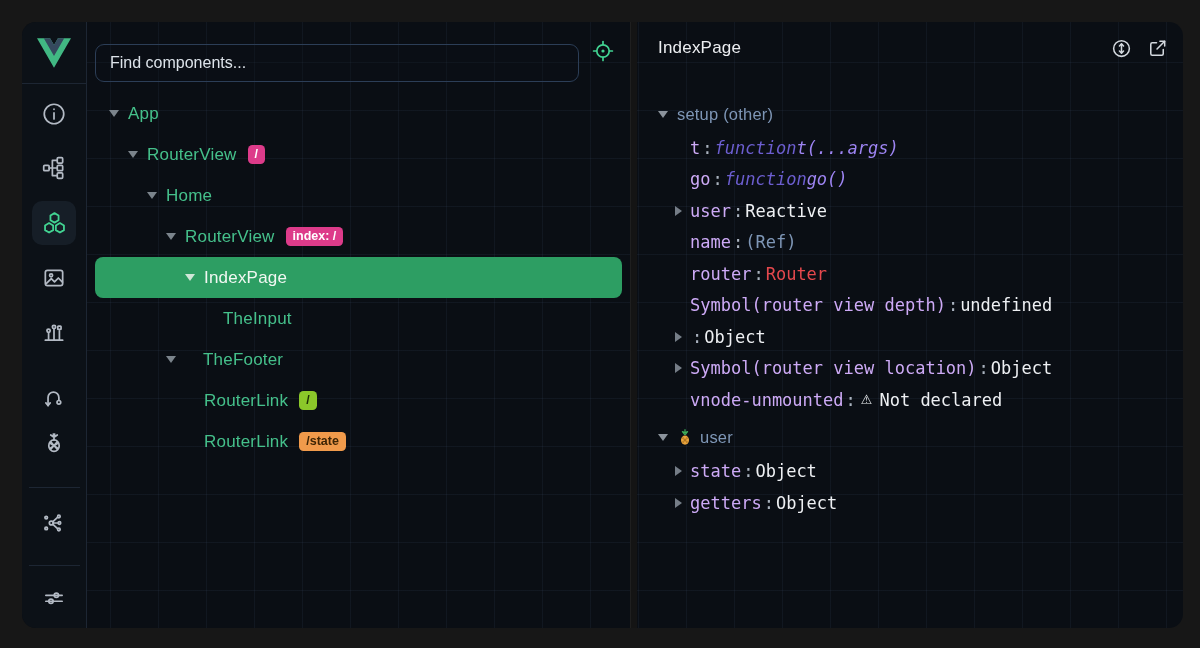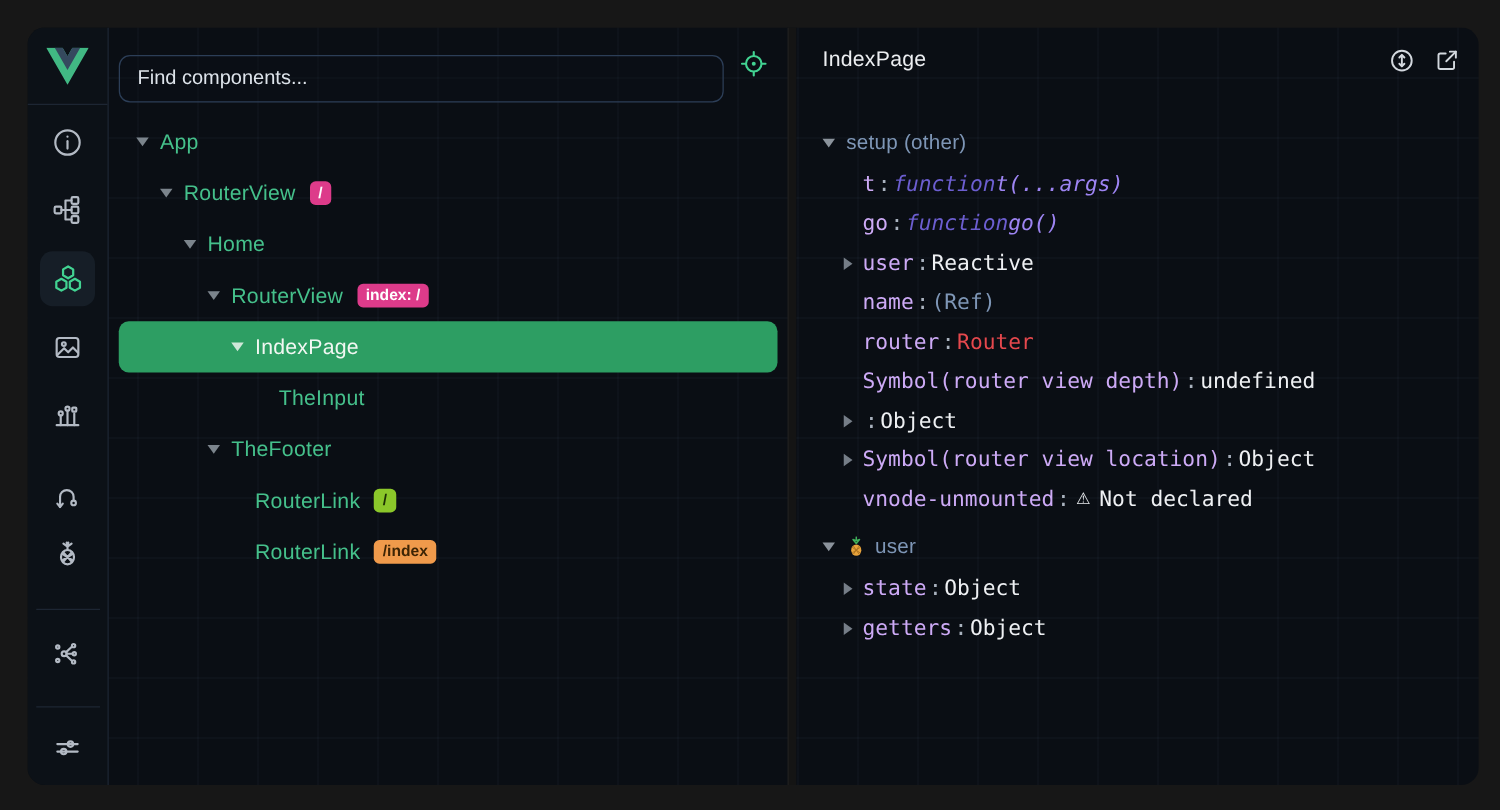--- a/index.html
+++ b/index.html
@@ -223,35 +223,35 @@
         <div class="trow selected" style="padding-left: 88px;">
           <span class="tri-slot">
             <span class="tri-d"></span>
           </span>
           <span class="tlabel">IndexPage</span>
         </div>
         <div class="trow" style="padding-left: 107px;">
           <span class="tri-slot"></span>
           <span class="tlabel">TheInput</span>
         </div>
-        <div class="trow" style="padding-left: 69px;">
+        <div class="trow" style="padding-left: 69px; gap: 18px;">
           <span class="tri-slot">
             <span class="tri-d"></span>
           </span>
           <span class="tlabel">TheFooter</span>
         </div>
         <div class="trow" style="padding-left: 88px;">
           <span class="tri-slot"></span>
           <span class="tlabel">RouterLink</span>
           <span class="badge" style="background: rgb(139, 199, 42); color: rgb(29, 47, 5);">/</span>
         </div>
         <div class="trow" style="padding-left: 88px;">
           <span class="tri-slot"></span>
           <span class="tlabel">RouterLink</span>
-          <span class="badge" style="background: rgb(240, 154, 75); color: rgb(62, 37, 5);">/index</span>
+          <span class="badge" style="background: rgb(240, 154, 75); color: rgb(62, 37, 5);">/state</span>
         </div>
       </div>
   </div>
 
   <div class="panel-gap"></div>
 
   <div class="insp">
     <div class="insp-title">IndexPage</div>
     <div class="head-icons">
       <div class="icon-btn">

